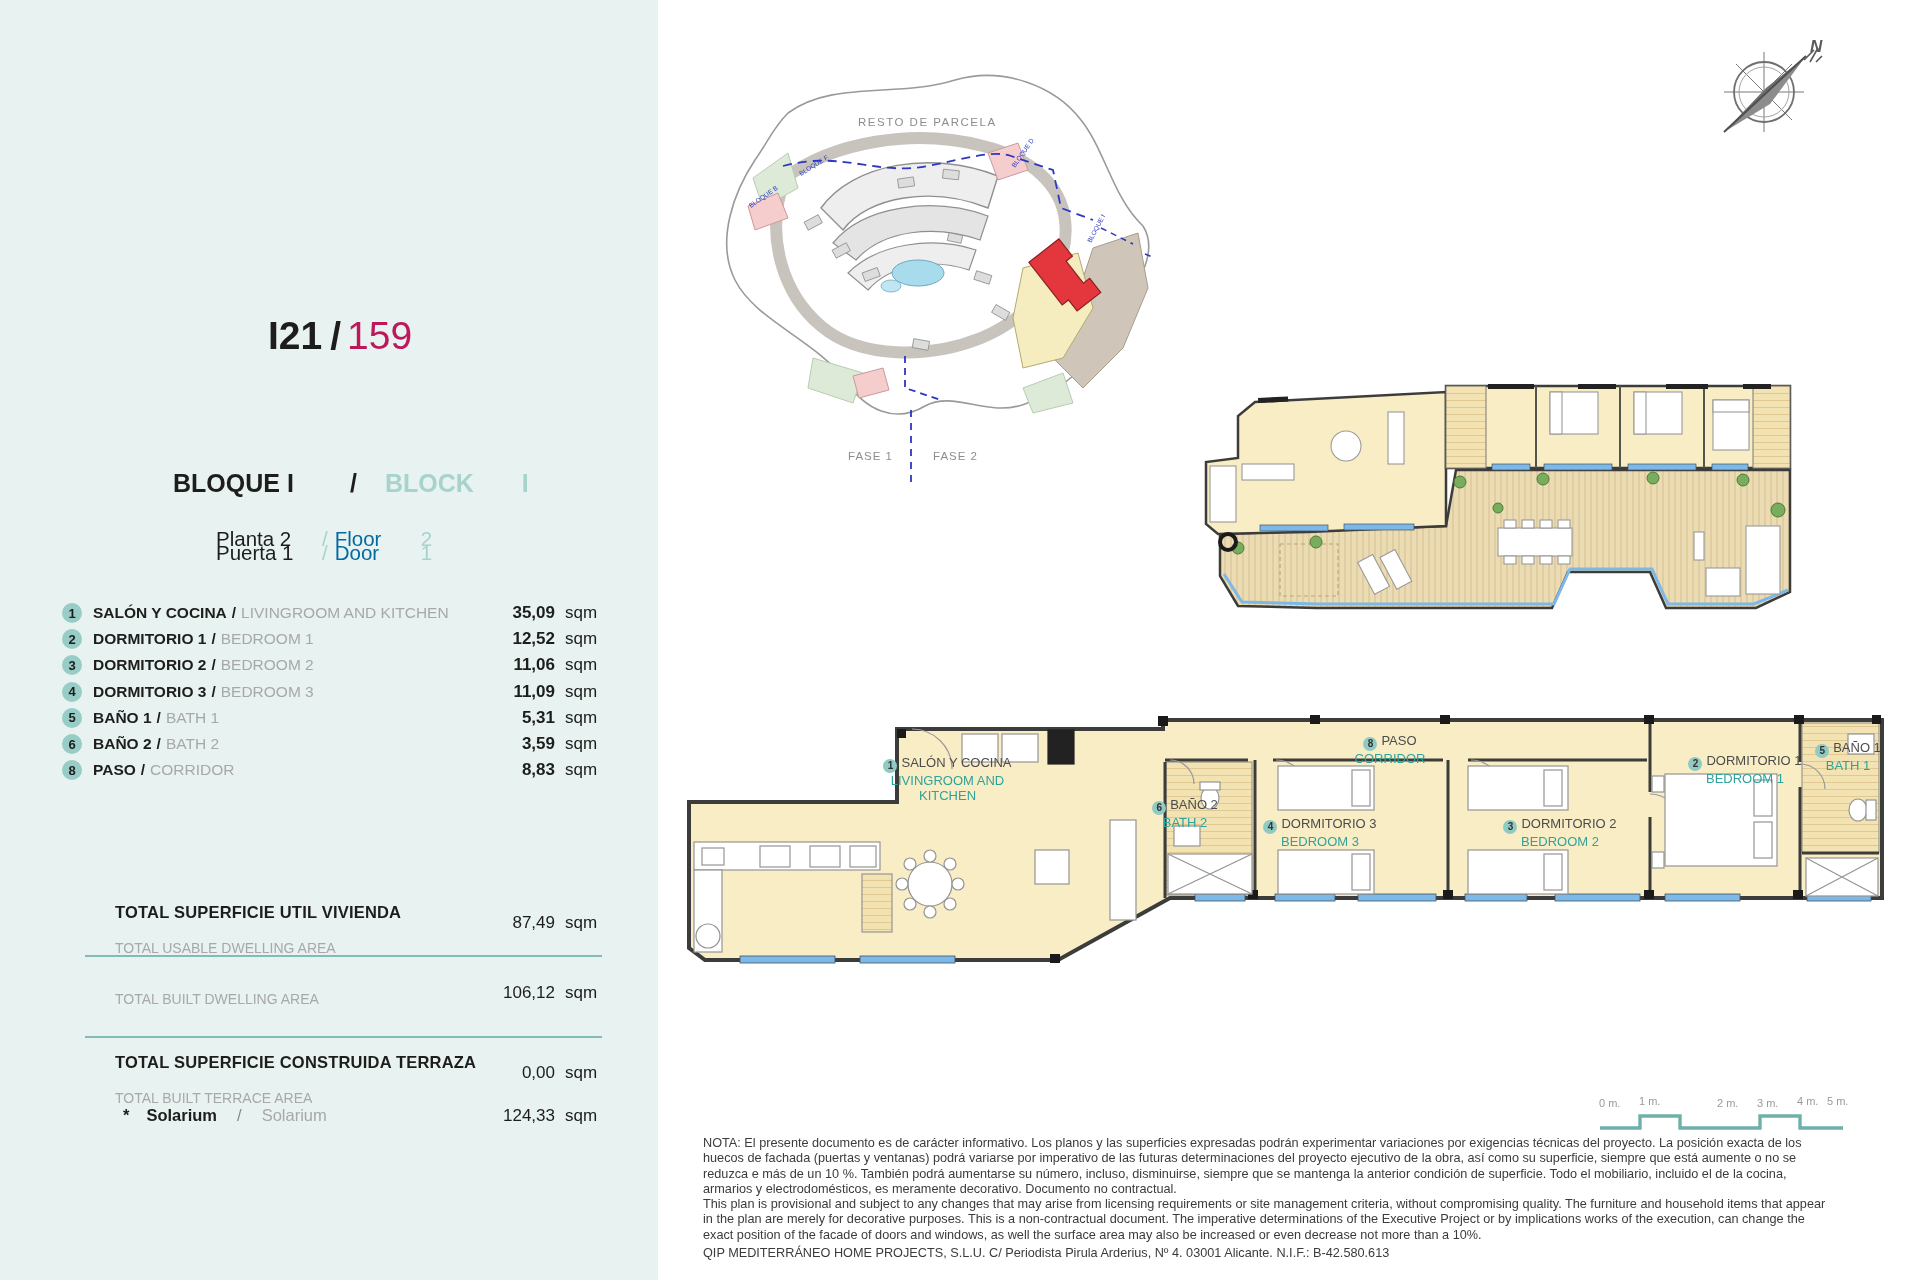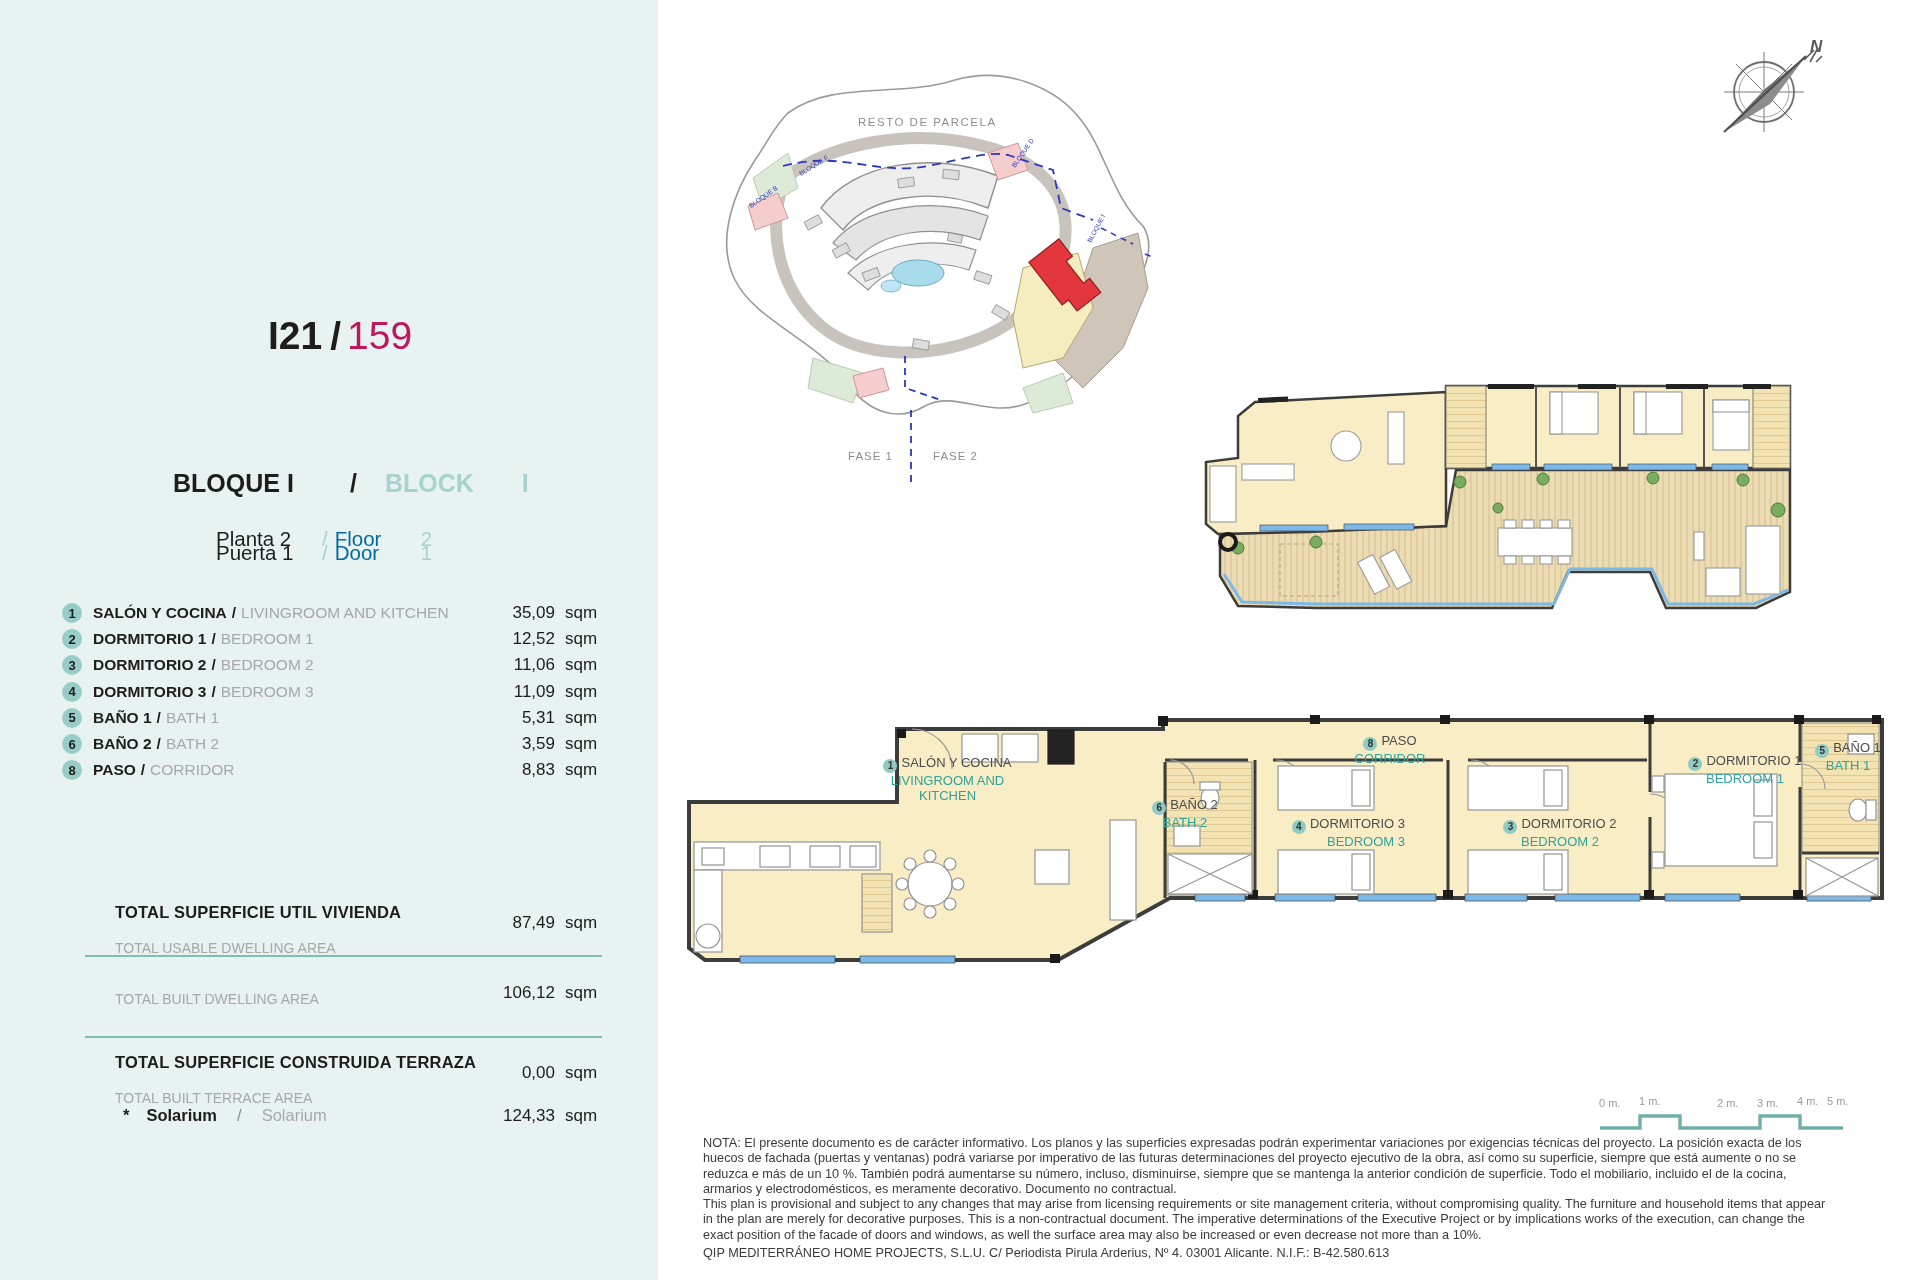--- a/index.html
+++ b/index.html
@@ -19,21 +19,21 @@
   .unit-row .u-sep{color:#a7d3cd;}
   .unit-row .u-en{color:#0369a1;margin-left:7px;width:66px;}
   .unit-row .u-val{color:#a7d3cd;margin-left:20px;}
   .rooms{position:absolute;left:60px;top:600px;width:560px;}
   .room-row{position:relative;height:26.2px;display:flex;align-items:center;}
   .badge{width:20px;height:20px;min-width:20px;border-radius:50%;background:#97cdc6;color:#1d1d1b;
          font-size:13px;font-weight:700;display:flex;align-items:center;justify-content:center;margin:0 11px 0 2px;}
   .r-es{font-size:15.5px;font-weight:700;white-space:nowrap;}
   .r-sep{font-size:15.5px;font-weight:700;margin:0 5px;}
   .r-en{font-size:15.5px;color:#a8a8a8;white-space:nowrap;}
-  .r-val{position:absolute;left:400px;width:95px;text-align:right;font-size:17px;}
+  .r-val{position:absolute;left:400px;width:95px;text-align:right;font-size:17px;font-weight:bold;}
   .r-unit{position:absolute;left:505px;font-size:17px;}
   .total{position:absolute;left:115px;width:545px;}
   .t-es{font-size:16.5px;font-weight:700;letter-spacing:.2px;}
   .t-en{font-size:14px;color:#a8a8a8;margin-top:18px;}
   .t-val{position:absolute;left:345px;top:10px;width:95px;text-align:right;font-size:17px;}
   .t-unit{position:absolute;left:450px;top:10px;font-size:17px;}
   .divider{position:absolute;left:85px;width:517px;height:2px;background:#7fbdb8;}
   .solarium{position:absolute;left:123px;top:1106px;width:545px;font-size:16.5px;display:flex;align-items:center;}
   .s-star{font-weight:700;}
   .s-es{font-weight:700;margin-left:17px;}
@@ -464,21 +464,21 @@
     <div class="pl-en">LIVINGROOM AND KITCHEN</div>
   </div>
   <div class="plabel" style="left:1130px;top:797px;width:110px;">
     <span class="badge-sm">6</span><span class="pl-es">BAÑO 2</span>
     <div class="pl-en">BATH 2</div>
   </div>
   <div class="plabel" style="left:1320px;top:733px;width:140px;">
     <span class="badge-sm">8</span><span class="pl-es">PASO</span>
     <div class="pl-en">CORRIDOR</div>
   </div>
-  <div class="plabel" style="left:1235px;top:816px;width:170px;text-align:right;">
+  <div class="plabel" style="left:1235px;top:816px;width:170px;">
     <span class="badge-sm">4</span><span class="pl-es">DORMITORIO 3</span>
     <div class="pl-en">BEDROOM 3</div>
   </div>
   <div class="plabel" style="left:1475px;top:816px;width:170px;">
     <span class="badge-sm">3</span><span class="pl-es">DORMITORIO 2</span>
     <div class="pl-en">BEDROOM 2</div>
   </div>
   <div class="plabel" style="left:1660px;top:753px;width:170px;">
     <span class="badge-sm">2</span><span class="pl-es">DORMITORIO 1</span>
     <div class="pl-en">BEDROOM 1</div>

